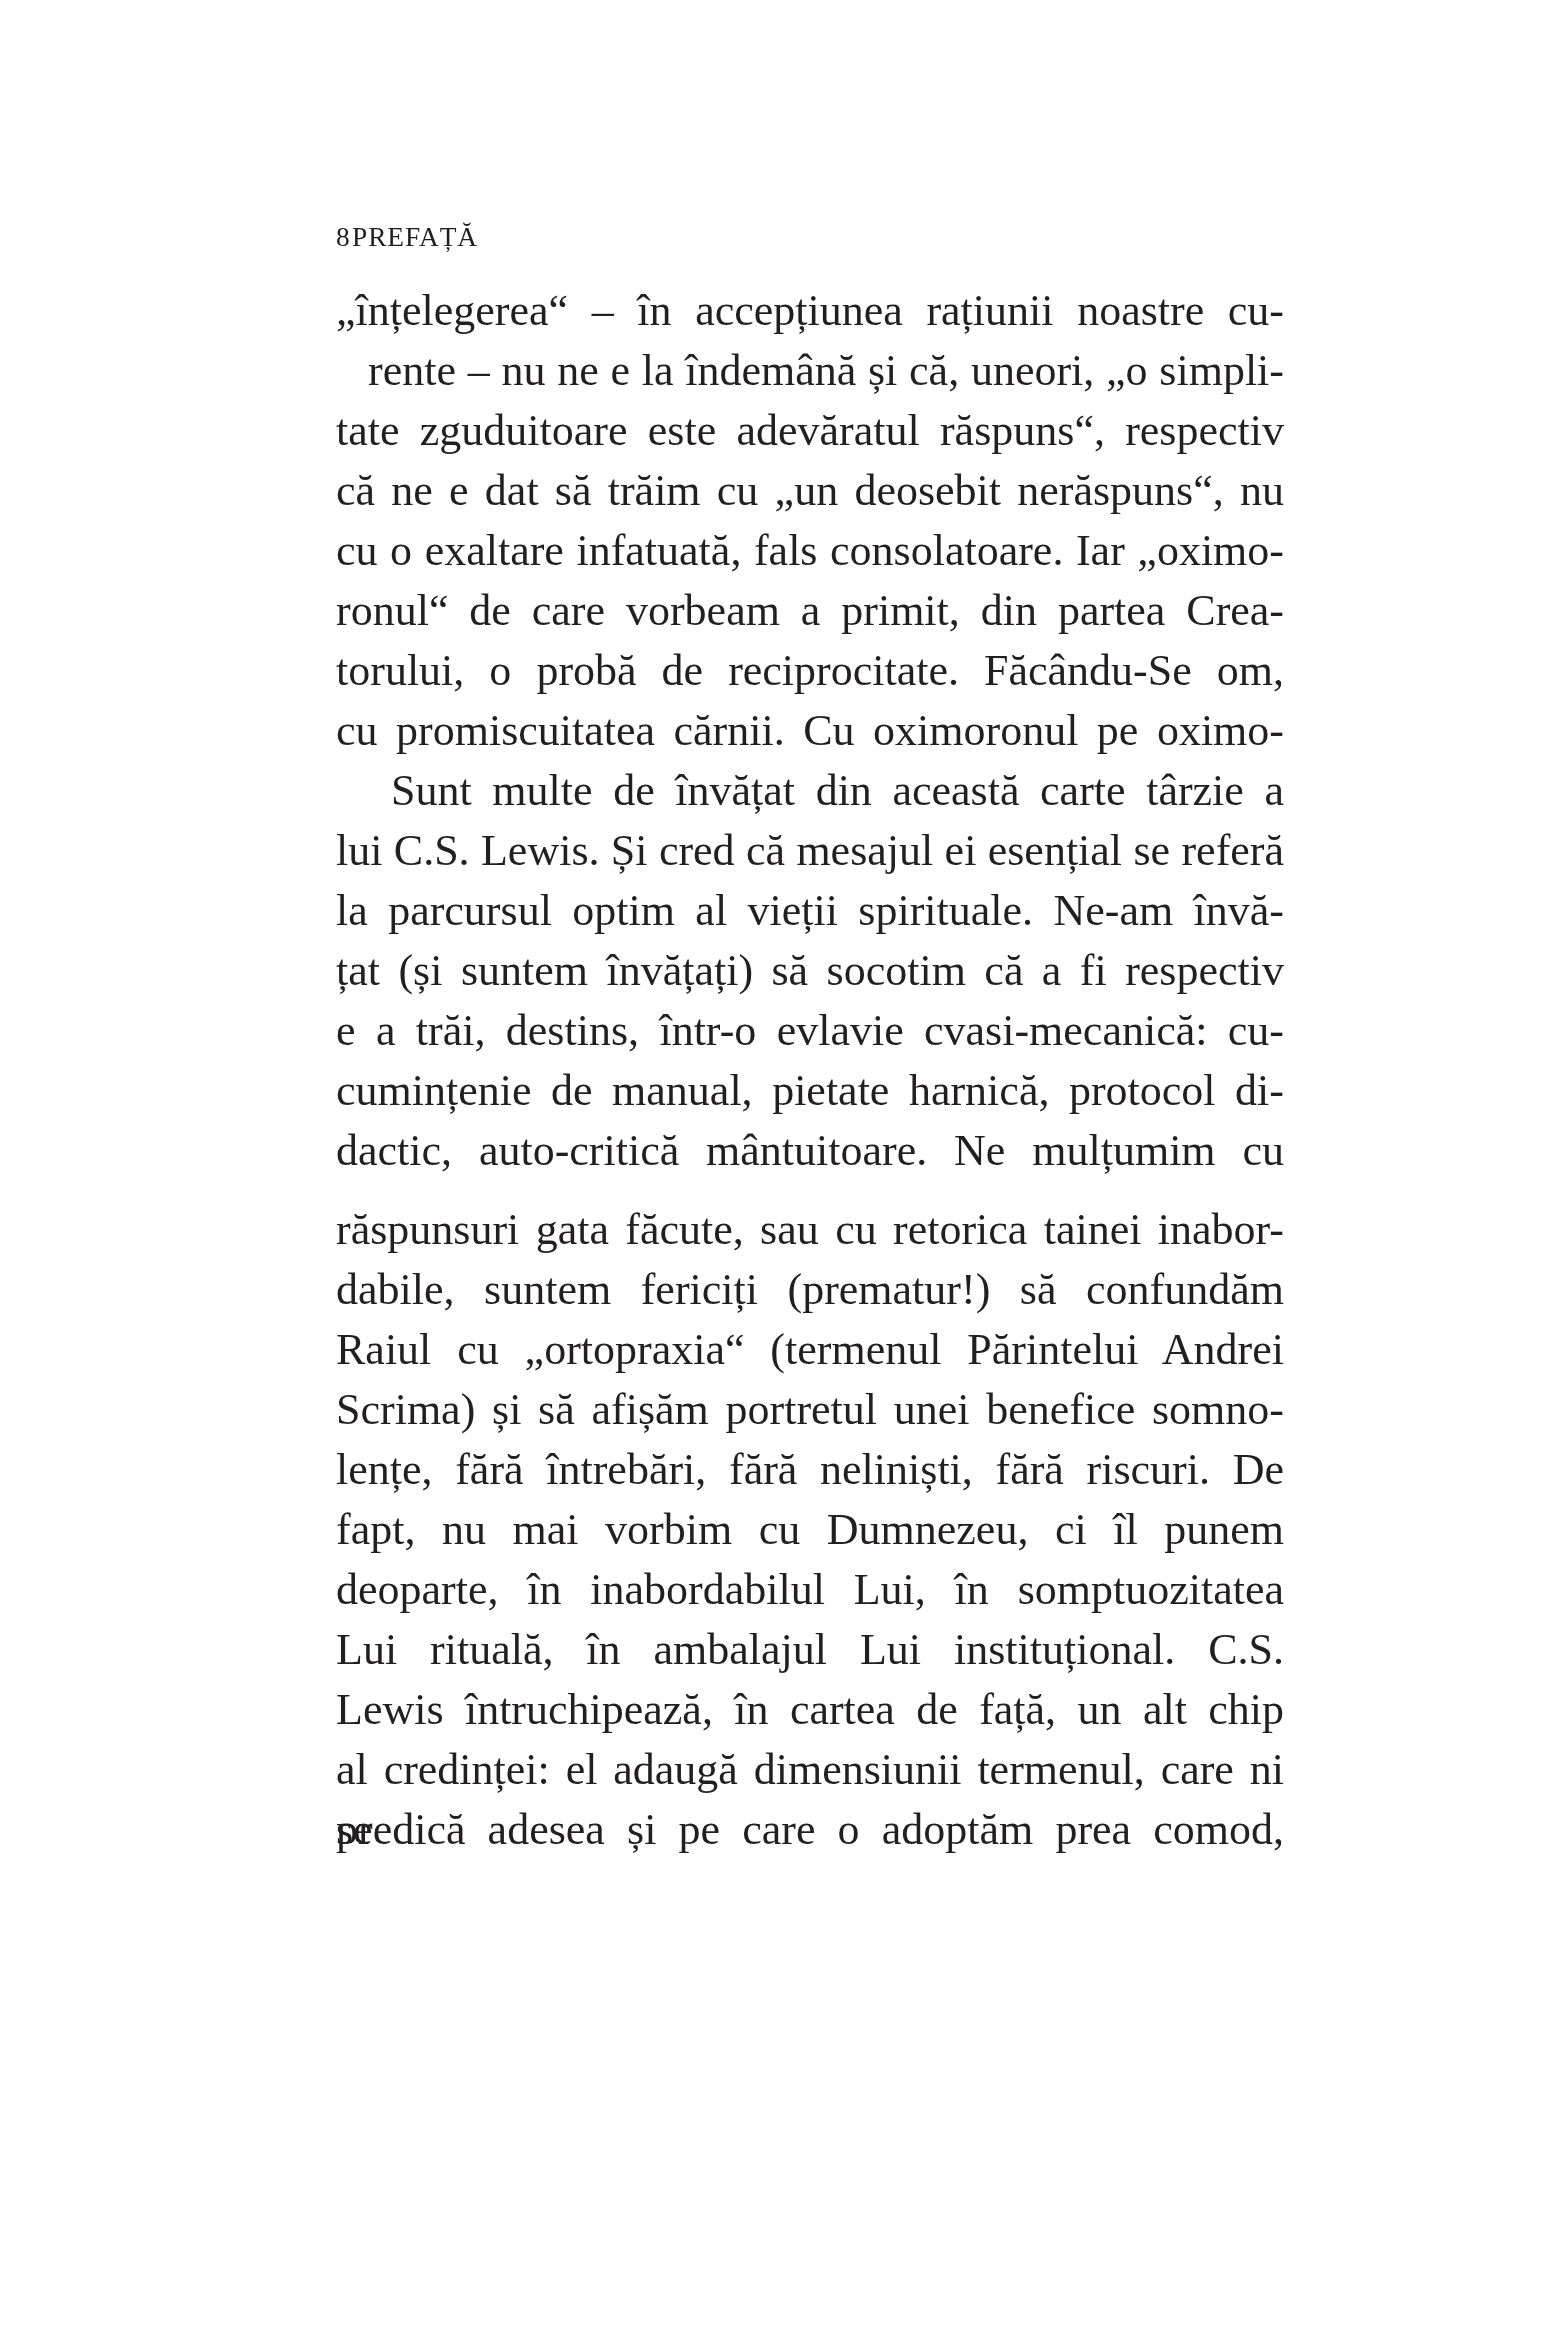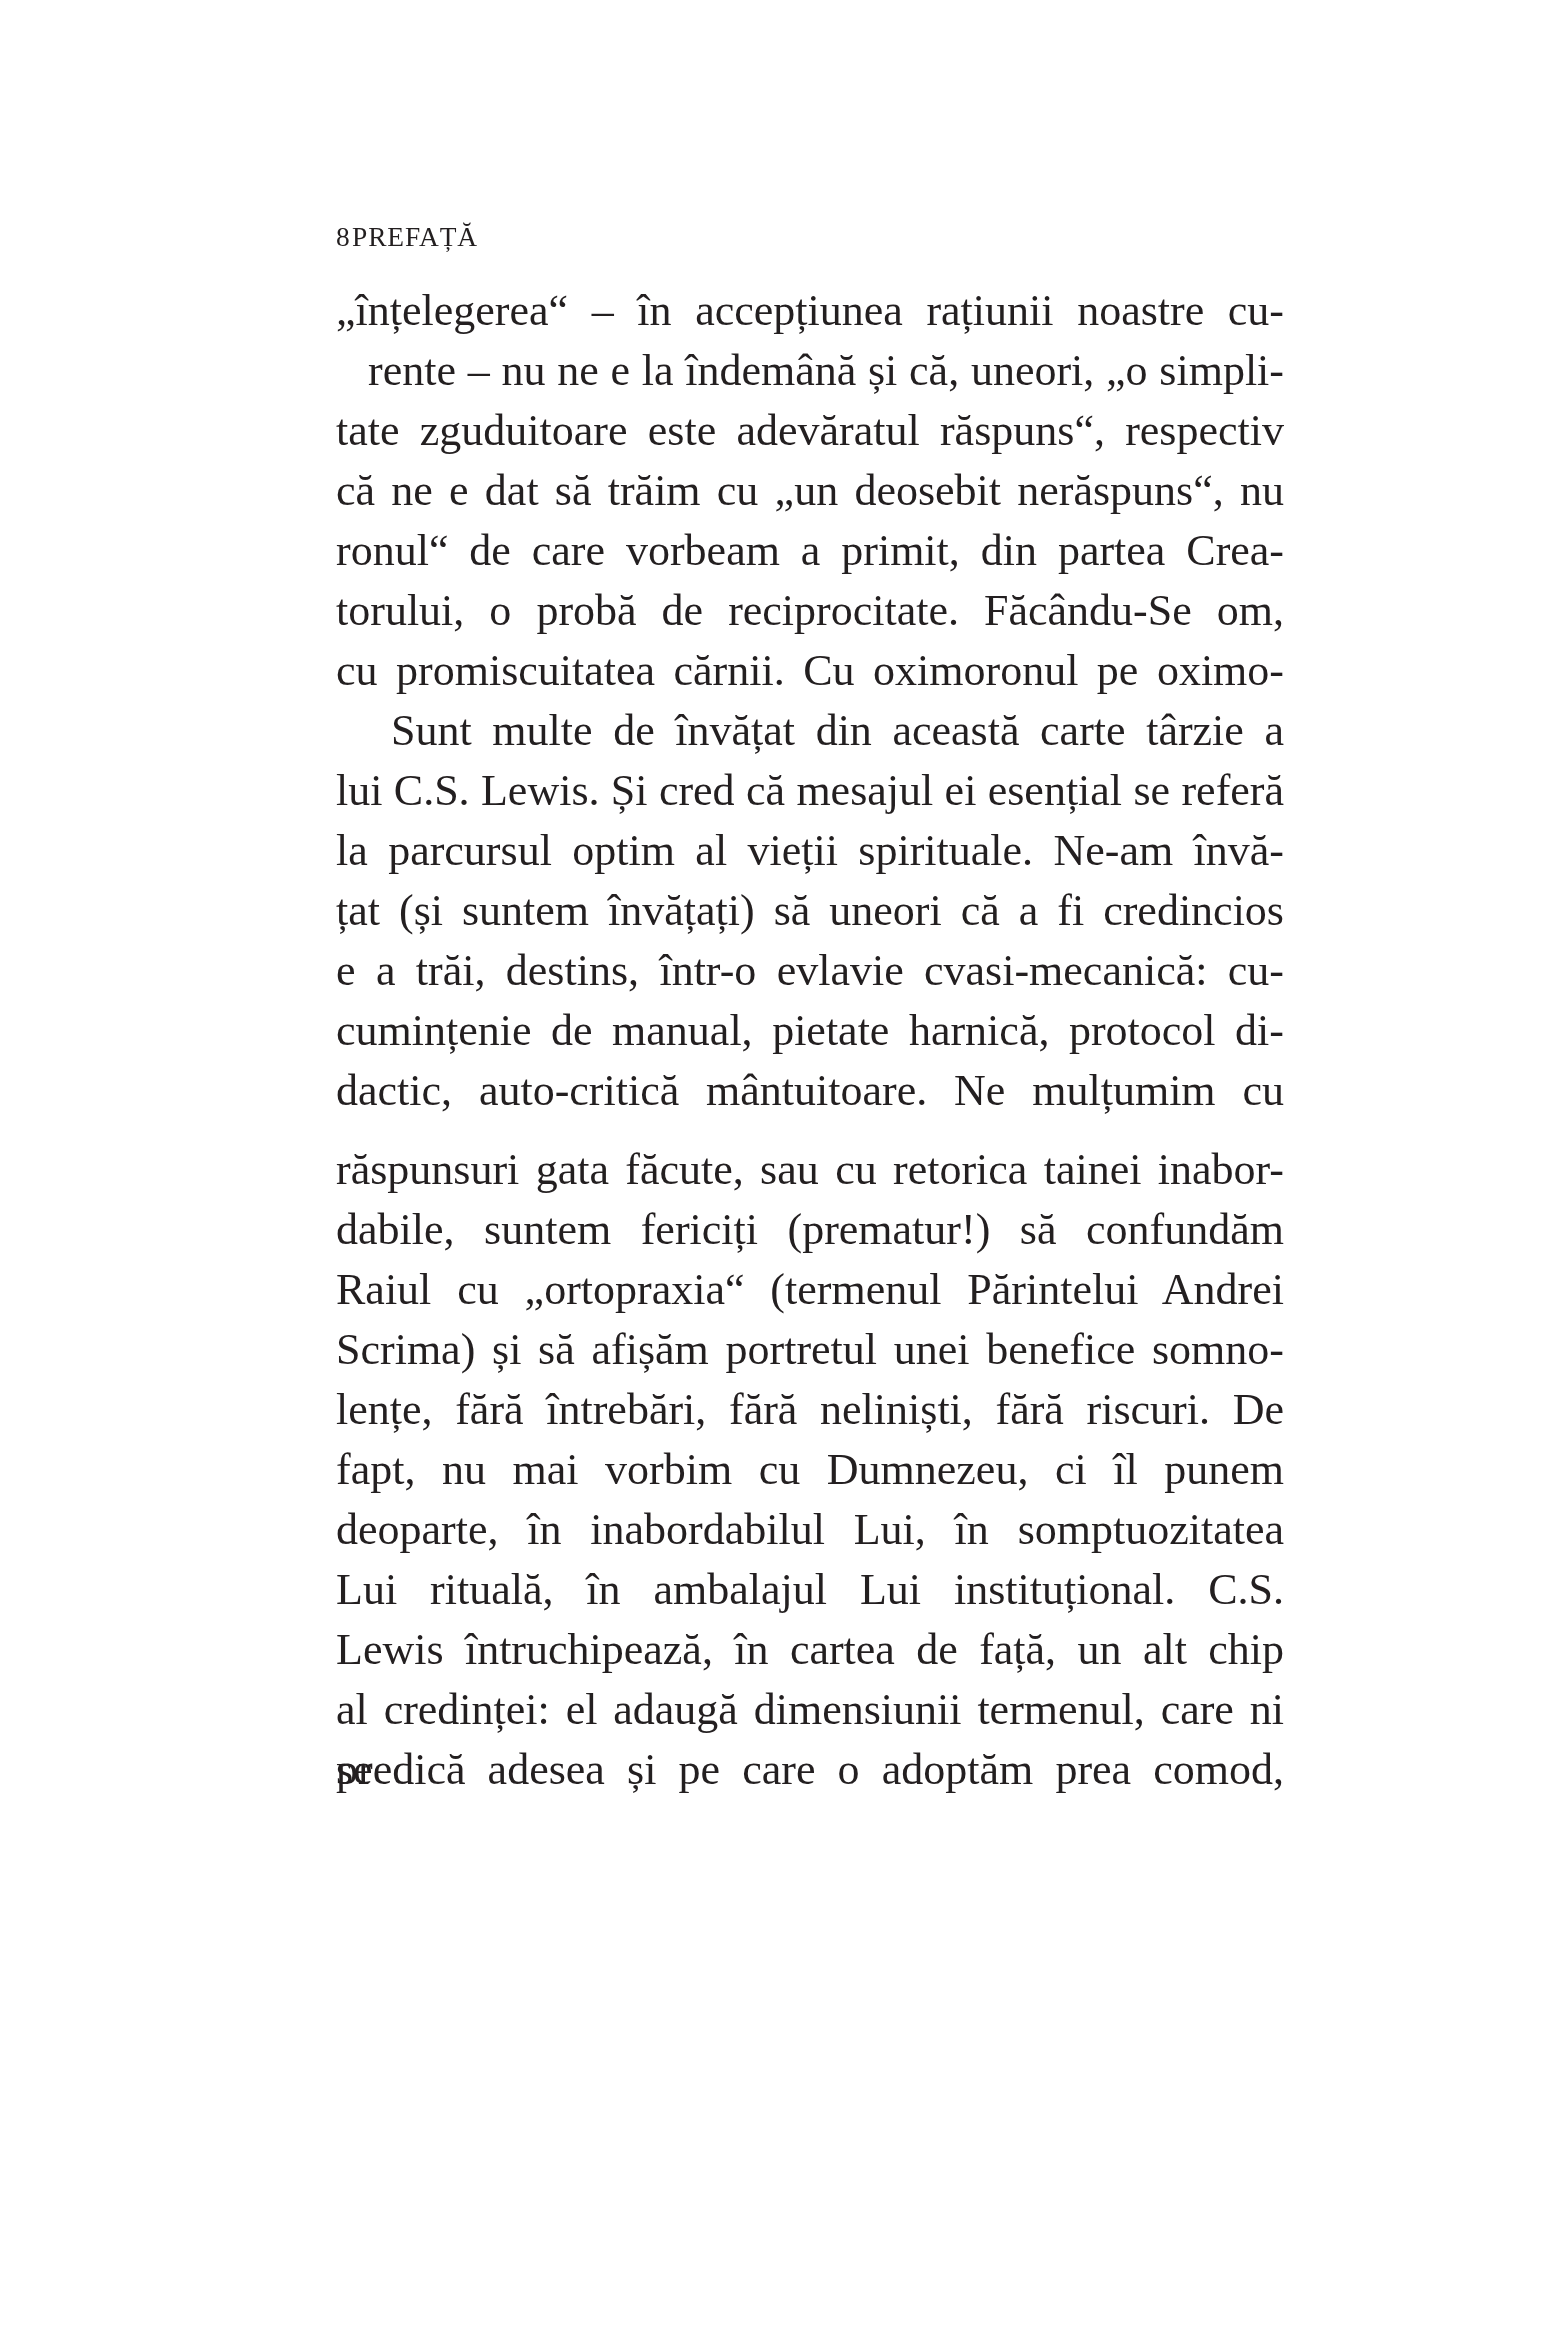--- a/index.html
+++ b/index.html
@@ -75,29 +75,30 @@
     <span class="page-number">8</span>
     <span class="running-title">PREFAȚĂ</span>
   </div>
 
   <div class="text-block">
     <div class="paragraph">
       <span class="line" style="white-space: normal;">„înțelegerea“ – în accepțiunea rațiunii noastre cu-</span>
       <span class="line" style="white-space: normal; margin-left: 32px;">rente – nu ne e la îndemână și că, uneori, „o simpli-</span>
       <span class="line" style="white-space: normal;">tate zguduitoare este adevăratul răspuns“, respectiv</span>
       <span class="line" style="white-space: normal;">că ne e dat să trăim cu „un deosebit nerăspuns“, nu</span>
+      <span class="line" style="white-space: normal;">cu o exaltare infatuată, fals consolatoare. Iar „oximo-</span>
       <span class="line" style="white-space: normal;">ronul“ de care vorbeam a primit, din partea Crea-</span>
       <span class="line" style="white-space: normal;">torului, o probă de reciprocitate. Făcându-Se om,</span>
       <span class="line" style="white-space: normal;">cu promiscuitatea cărnii. Cu oximoronul pe oximo-</span>
     </div>
     <div class="paragraph">
       <span class="line indent" style="white-space: normal;">Sunt multe de învățat din această carte târzie a</span>
       <span class="line" style="white-space: normal;">lui C.S. Lewis. Și cred că mesajul ei esențial se referă</span>
       <span class="line" style="white-space: normal;">la parcursul optim al vieții spirituale. Ne-am învă-</span>
-      <span class="line" style="white-space: normal;">țat (și suntem învățați) să uneori că a fi credincios</span>
+      <span class="line" style="white-space: normal;">țat (și suntem învățați) să socotim că a fi respectiv</span>
       <span class="line" style="white-space: normal;">e a trăi, destins, într-o evlavie cvasi-mecanică: cu-</span>
       <span class="line" style="white-space: normal;">cumințenie de manual, pietate harnică, protocol di-</span>
       <span class="line" style="white-space: normal;">dactic, auto-critică mântuitoare. Ne mulțumim cu</span>
       <span class="line" style="white-space: normal; margin-top: 19px;">răspunsuri gata făcute, sau cu retorica tainei inabor-</span>
       <span class="line" style="white-space: normal;">dabile, suntem fericiți (prematur!) să confundăm</span>
       <span class="line" style="white-space: normal;">Raiul cu „ortopraxia“ (termenul Părintelui Andrei</span>
       <span class="line" style="white-space: normal;">Scrima) și să afișăm portretul unei benefice somno-</span>
       <span class="line" style="white-space: normal;">lențe, fără întrebări, fără neliniști, fără riscuri. De</span>
       <span class="line" style="white-space: normal;">fapt, nu mai vorbim cu Dumnezeu, ci îl punem</span>
       <span class="line" style="white-space: normal;">deoparte, în inabordabilul Lui, în somptuozitatea</span>

